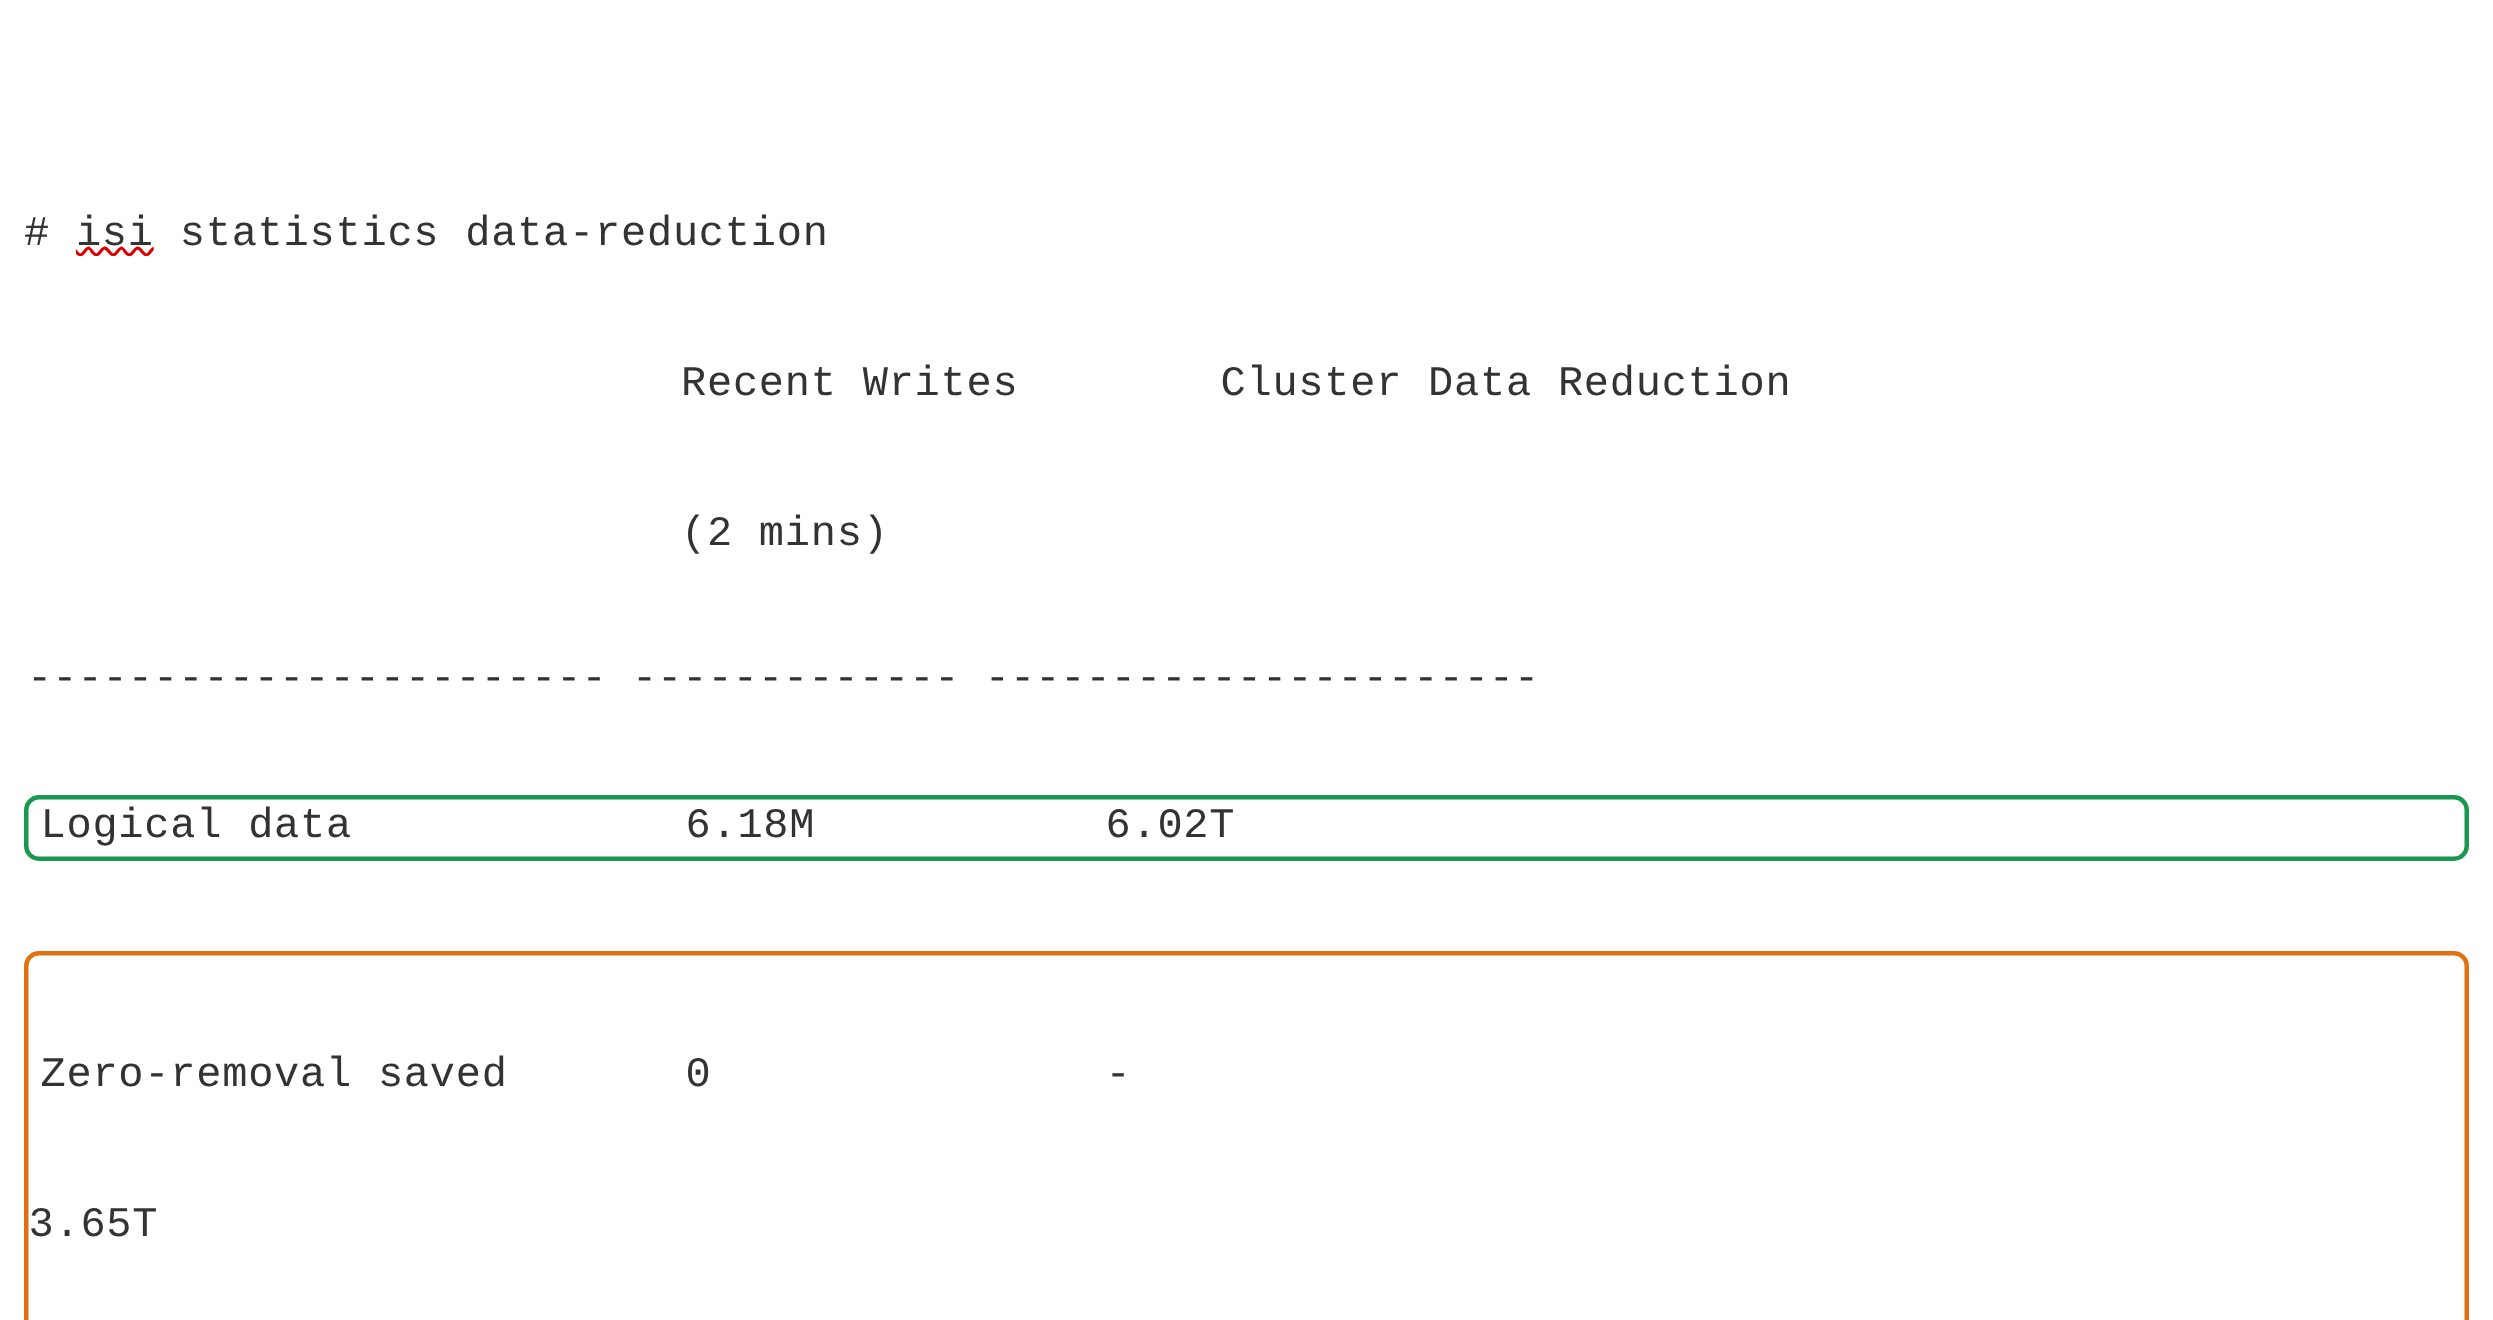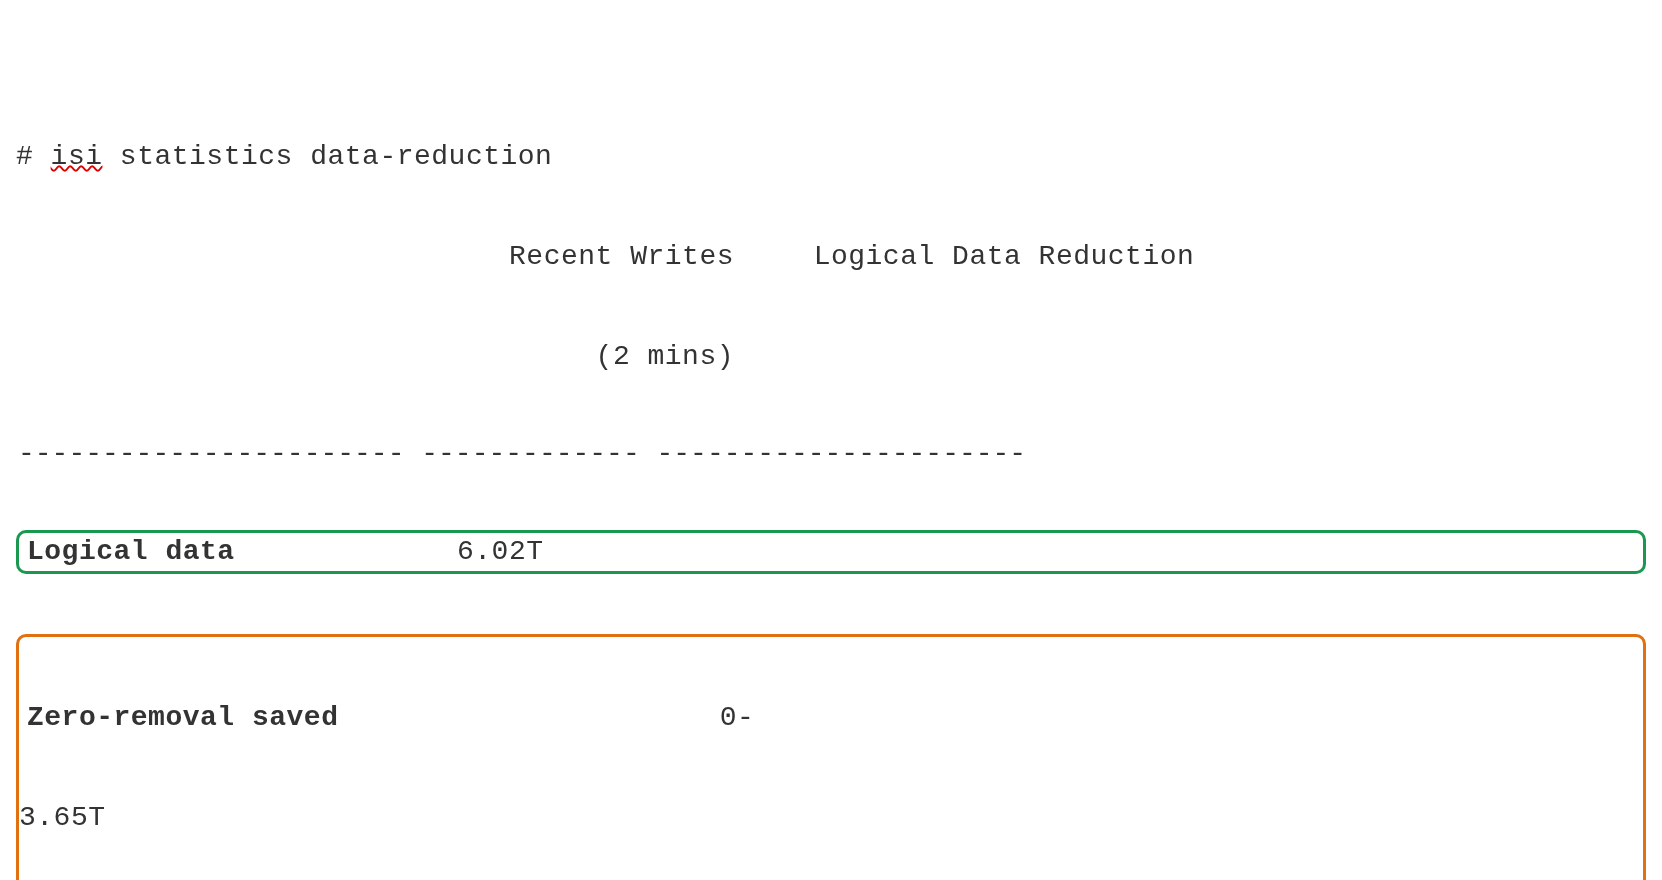--- a/index.html
+++ b/index.html
@@ -9,22 +9,22 @@
       color: #333;
       padding: 6px 8px;
       white-space: pre;
       letter-spacing: 0.5px;
     }
     .line {
       display: flex;
       height: 38px;
       line-height: 38px;
     }
-    .col1 { width: 430px; text-align: left; padding-left: 8px; font-weight: bold; }
-    .col2 { width: 280px; text-align: right; }
+    .col1 { width: 430px; text-align: left; padding-left: 8px; }
+    .col2 { width: 280px; text-align: left; }
     .col3 { width: 540px; padding-right: 12px; }
     .spell {
       text-decoration-line: underline;
       text-decoration-style: wavy;
       text-decoration-color: #d00;
       text-decoration-thickness: 2px;
     }
     .box {
       border: 3px solid;
       border-radius: 10px;
@@ -41,33 +41,34 @@
 
 <div class="line">
   <span># </span>
   <span class="spell">isi</span>
   <span> statistics data-reduction</span>
 </div>
 
 <div class="line">
   <span class="col1"></span>
   <span class="col2">Recent Writes</span>
-  <span class="col3" style="text-align:center">Logical Data Reduction</span>
+  <span class="col3" style="text-align:center">Cluster Data Reduction</span>
 </div>
 
 <div class="line">
   <span class="col1"></span>
   <span class="col2">(2 mins)</span>
   <span class="col3"></span>
 </div>
 
 <div class="sep">----------------------- ------------- ----------------------</div>
 
 <div class="line box c-green">
   <span class="col1">Logical data</span>
+  <span class="col2">6.18M</span>
   <span class="col3">6.02T</span>
 </div>
 
 <div class="box c-orange">
   <div class="line">
     <span class="col1">Zero-removal saved</span>
     <span class="col2">0</span>
     <span class="col3">-</span>
   </div>
   <div class="line">

